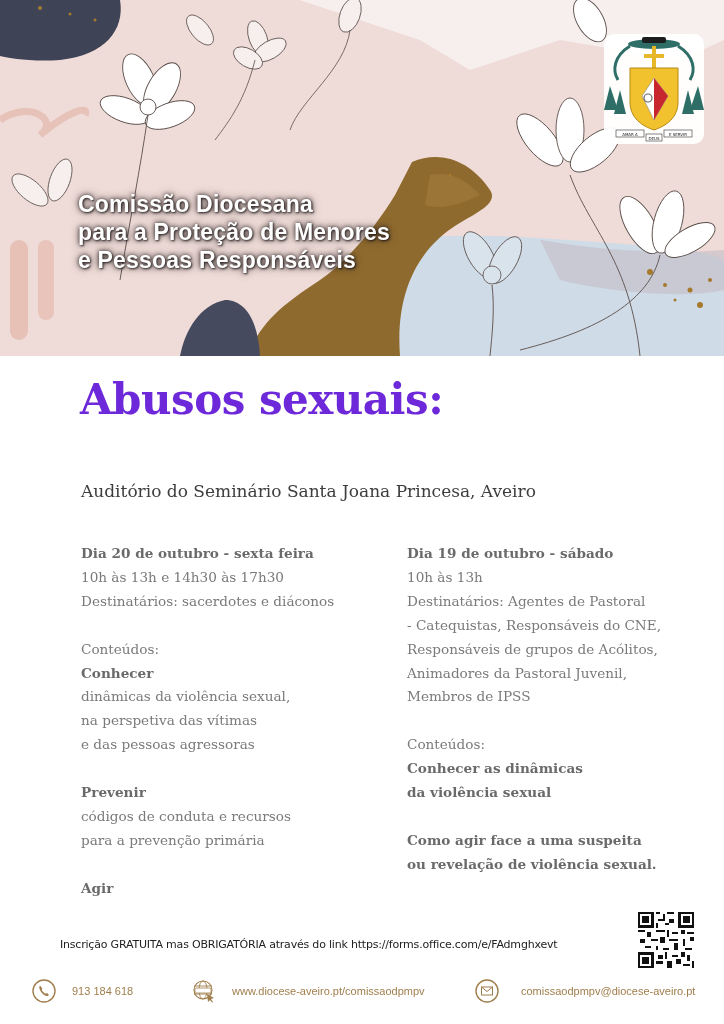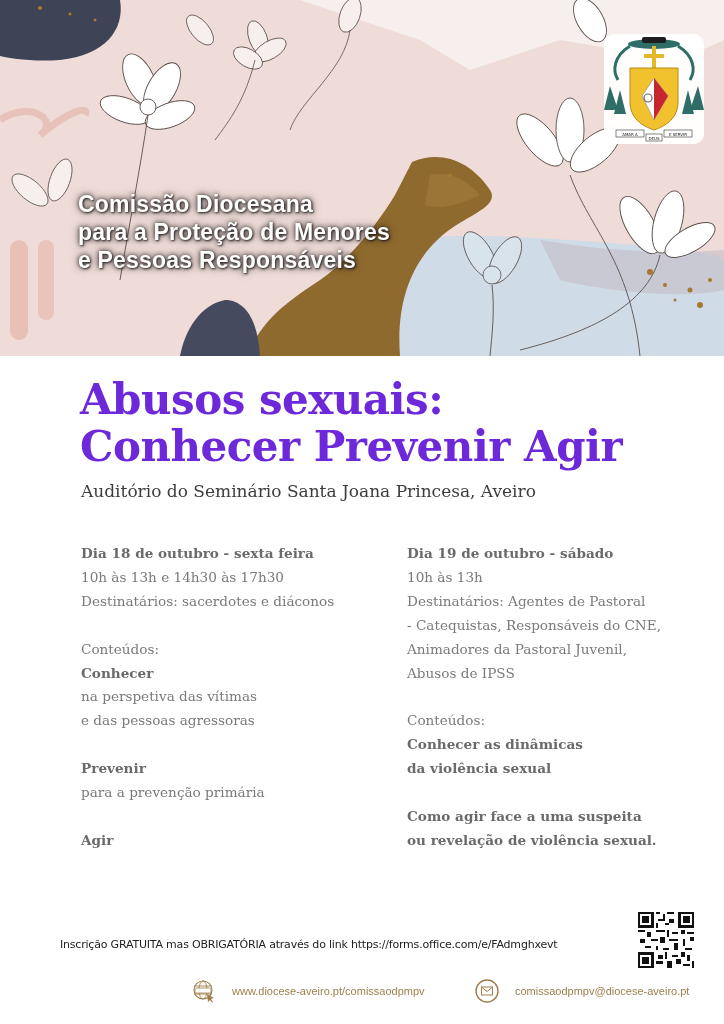--- a/index.html
+++ b/index.html
@@ -130,47 +130,49 @@
     <rect x="62" y="100" width="28" height="7" fill="#ffffff" stroke="#333" stroke-width="0.6"></rect>
     <text x="28" y="105.5" font-size="4" text-anchor="middle" fill="#222" font-family="DejaVu Sans, sans-serif">AMAR A</text>
     <text x="76" y="105.5" font-size="4" text-anchor="middle" fill="#222" font-family="DejaVu Sans, sans-serif">E SERVIR</text>
     <rect x="44" y="104" width="16" height="7" fill="#ffffff" stroke="#333" stroke-width="0.6"></rect>
     <text x="52" y="109.5" font-size="4" text-anchor="middle" fill="#222" font-family="DejaVu Sans, sans-serif">DEUS</text>
   </svg>
 </div>
 
 <div class="title">
   <div>Abusos sexuais:</div>
-  <div>Conhecer Prevenir Agir</div>
 </div>
 <div class="venue">Auditório do Seminário Santa Joana Princesa, Aveiro</div>
 
 <div class="col left">
-  <div class="b">Dia 18 de outubro - sexta feira</div>
+  <div class="b">Dia 20 de outubro - sexta feira</div>
   <div>10h às 13h e 14h30 às 17h30</div>
   <div>Destinatários: sacerdotes e diáconos</div>
   <div class="gap"></div>
   <div>Conteúdos:</div>
   <div class="b">Conhecer</div>
+  <div>dinâmicas da violência sexual,</div>
   <div>na perspetiva das vítimas</div>
   <div>e das pessoas agressoras</div>
   <div class="gap"></div>
   <div class="b">Prevenir</div>
+  <div>códigos de conduta e recursos</div>
   <div>para a prevenção primária</div>
   <div class="gap"></div>
   <div class="b">Agir</div>
 </div>
 
 <div class="col right">
   <div class="b">Dia 19 de outubro - sábado</div>
   <div>10h às 13h</div>
   <div>Destinatários: Agentes de Pastoral</div>
   <div>- Catequistas, Responsáveis do CNE,</div>
+  <div>Responsáveis de grupos de Acólitos,</div>
   <div>Animadores da Pastoral Juvenil,</div>
-  <div>Abusos de IPSS</div>
+  <div>Membros de IPSS</div>
   <div class="gap"></div>
   <div>Conteúdos:</div>
   <div class="b">Conhecer as dinâmicas</div>
   <div class="b">da violência sexual</div>
   <div class="gap"></div>
   <div class="b">Como agir face a uma suspeita</div>
   <div class="b">ou revelação de violência sexual.</div>
 </div>
 
 <div class="signup">Inscrição GRATUITA mas OBRIGATÓRIA através do link https://forms.office.com/e/FAdmghxevt</div>
@@ -218,32 +220,39 @@
     <rect x="22" y="19" width="1" height="3"></rect>
       <rect x="8" y="22" width="3" height="1"></rect>
       <rect x="13" y="22" width="2" height="3"></rect>
       <rect x="17" y="21" width="2" height="2"></rect>
     <rect x="20" y="23" width="3" height="1"></rect>
       <rect x="24" y="22" width="1" height="3"></rect>
   </g>
 </svg>
 
 <div class="footer">
+  <div class="f-item" style="left:32px;">
+    <svg class="f-icon" viewBox="0 0 24 24">
+      <circle cx="12" cy="12" r="11" fill="none" stroke="#a07e4c" stroke-width="1.4"></circle>
+      <path d="M8 6.5 C7 7.5 7 9.5 8.5 12 C10 14.5 12 16.5 14.5 17 C15.5 17.2 16.5 16.5 17 16 L15 14 L13.6 14.8 C12 14 10.5 12.5 9.6 10.8 L10.4 9.4 Z" fill="#a07e4c"></path>
+    </svg>
+    <span class="f-text">913 184 618</span>
+  </div>
   <div class="f-item" style="left:192px;">
     <svg class="f-icon" viewBox="0 0 24 24">
       <circle cx="11" cy="11" r="9" fill="none" stroke="#a07e4c" stroke-width="1.1"></circle>
       <ellipse cx="11" cy="11" rx="4" ry="9" fill="none" stroke="#a07e4c" stroke-width="0.9"></ellipse>
       <line x1="2" y1="7" x2="20" y2="7" stroke="#a07e4c" stroke-width="0.9"></line>
       <line x1="2" y1="15" x2="20" y2="15" stroke="#a07e4c" stroke-width="0.9"></line>
       <rect x="3" y="9" width="16" height="5" rx="1" fill="#fff" stroke="#a07e4c" stroke-width="0.8"></rect>
       <path d="M15 15 L22 19 L19 20 L21 23 L20 23.6 L18 21 L16 23 Z" fill="#a07e4c"></path>
     </svg>
     <span class="f-text">www.diocese-aveiro.pt/comissaodpmpv</span>
   </div>
-  <div class="f-item" style="left:475px;">
+  <div class="f-item" style="left:475px;gap:6px;">
     <svg class="f-icon" viewBox="0 0 24 24">
       <circle cx="12" cy="12" r="11" fill="none" stroke="#a07e4c" stroke-width="1.4"></circle>
       <rect x="6.5" y="8" width="11" height="8" fill="none" stroke="#a07e4c" stroke-width="1"></rect>
       <path d="M6.5 8 L12 12.5 L17.5 8" fill="none" stroke="#a07e4c" stroke-width="1"></path>
     </svg>
     <span class="f-text">comissaodpmpv@diocese-aveiro.pt</span>
   </div>
 </div>
 
 </body></html>

